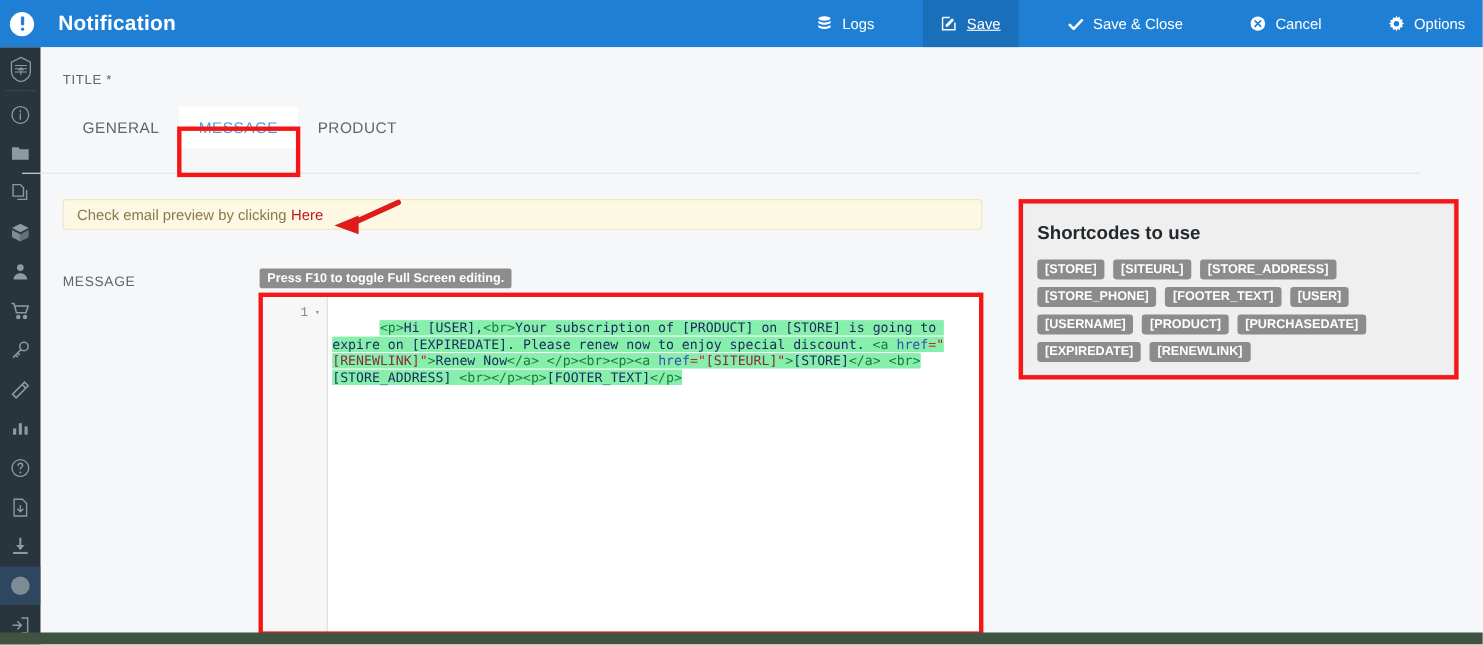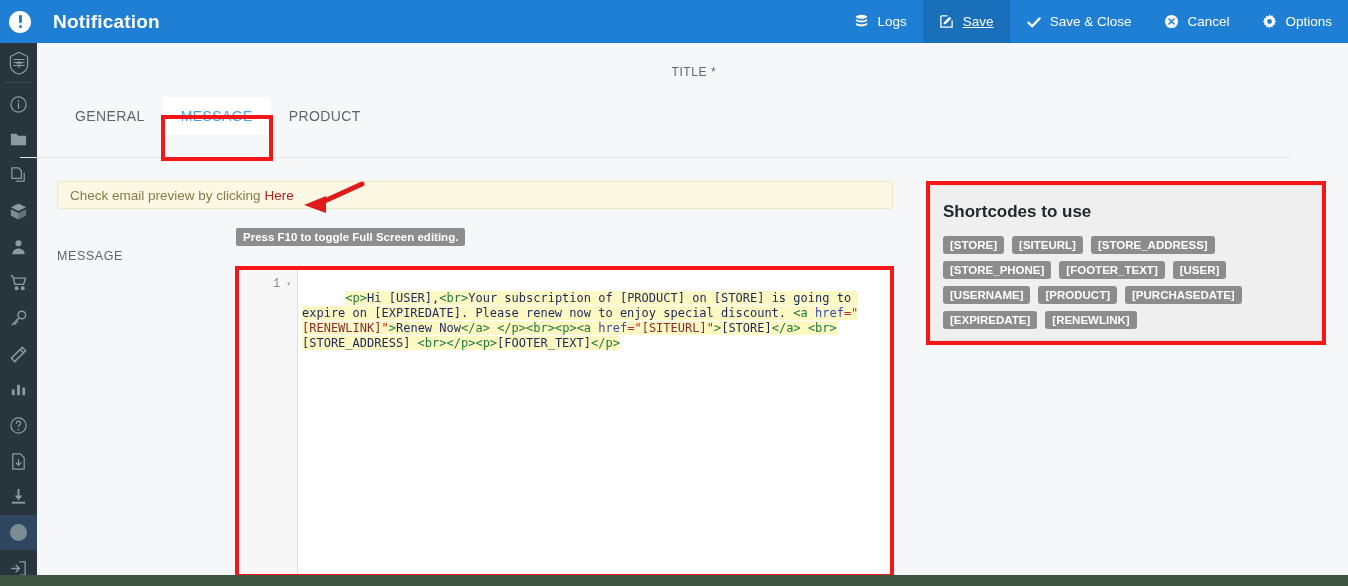--- a/index.html
+++ b/index.html
@@ -28,21 +28,21 @@
     width: 3px; height: 8px; background: #1f7fd4; border-radius: 1px;
   }
   .alert-circle::after {
     content: ""; position: absolute; left: 9.5px; top: 14.5px;
     width: 3px; height: 3px; background: #1f7fd4; border-radius: 50%;
   }
   .topbar-title {
     color: #ffffff; font-size: 19px; font-weight: bold;
     margin-left: 13px; letter-spacing: .2px;
   }
-  .topbar-actions { margin-left: auto; display: flex; align-items: stretch; height: 43px; }
+  .topbar-actions { margin-left: auto; display: flex; align-items: stretch; height: 43px; gap: 28px; }
   .tb-btn {
     display: flex; align-items: center; gap: 8px;
     padding: 0 16px; height: 43px; cursor: pointer;
     color: #ffffff; font-size: 13.5px; white-space: nowrap;
   }
   .tb-btn.active { background: #1a6fbb; text-decoration: underline; }
   .tb-ico { display: flex; align-items: center; justify-content: center; width: 16px; height: 16px; }
   .tb-ico svg { display: block; }
 
   
@@ -62,21 +62,21 @@
   .sb-item svg { display: block; }
   .sb-item.active { background: #2e4660; }
   .sb-item.active .dot {
     width: 17px; height: 17px; border-radius: 50%;
     background: #7d8b93;
   }
 
   
   .content { position: absolute; top: 43px; left: 37px; width: 1311px; height: 543px; background: #f6f7f9; }
 
-  .title-row { display: flex; align-items: center; padding: 22px 0 0 20px; flex-direction: column; }
+  .title-row { display: flex; align-items: center; padding: 22px 0 0 20px; }
   .title-label { font-size: 12px; color: #5b6670; letter-spacing: .6px; width: 62px; }
   .title-input-wrap {
     position: relative; width: 540px; height: 32px; margin-left: 12px;
     background: #ffffff; border: 1px solid #d6dade; border-radius: 2px;
   }
   .title-input {
     width: 100%; height: 100%; border: 0; outline: none; background: transparent;
     font-family: "Liberation Sans", sans-serif; font-size: 16px; color: #3b4650;
     padding: 0 34px 0 9px;
   }
@@ -113,21 +113,21 @@
 
   
   .arrow-anno { position: absolute; left: 286px; top: 180px; pointer-events: none; }
 
   
   .msg-label {
     position: absolute; left: 57px; top: 249px;
     font-size: 12.5px; color: #5b6670; letter-spacing: .6px;
   }
   .f10-tip {
-    position: absolute; left: 236px; top: 228px;
+    position: absolute; left: 236px; top: 244px;
     background: #8d8d8d; color: #ffffff;
     font-size: 11.5px; font-weight: bold;
     padding: 3px 7px; border-radius: 2px;
   }
 
   .editor-box {
     position: absolute; left: 237px; top: 268px;
     width: 655px; height: 308px;
     background: #ffffff;
     display: flex;
@@ -147,21 +147,21 @@
   }
   .fold { color: #9a9a9a; font-size: 8px; }
   .code-area {
     flex: 1; padding: 7px 6px 0 4px;
     font-family: "DejaVu Sans Mono", monospace;
     font-size: 12px; line-height: 15px;
     color: #22336b;
     white-space: pre-wrap; word-break: break-word;
     position: relative;
   }
-  .code-sel { background: #fef9c3; text-align: right; }
+  .code-sel { background: #86efac; text-align: right; }
   .tg { color: #1f7a3f; }        
   .at { color: #3b4db3; }        
   .eq { color: #cc2222; }        
   .sc { color: #8a2b3a; }        
   .tx { color: #1b2a5e; }        
 
   
   .anno {
     position: absolute; border: 4px solid #f51717; pointer-events: none;
   }

